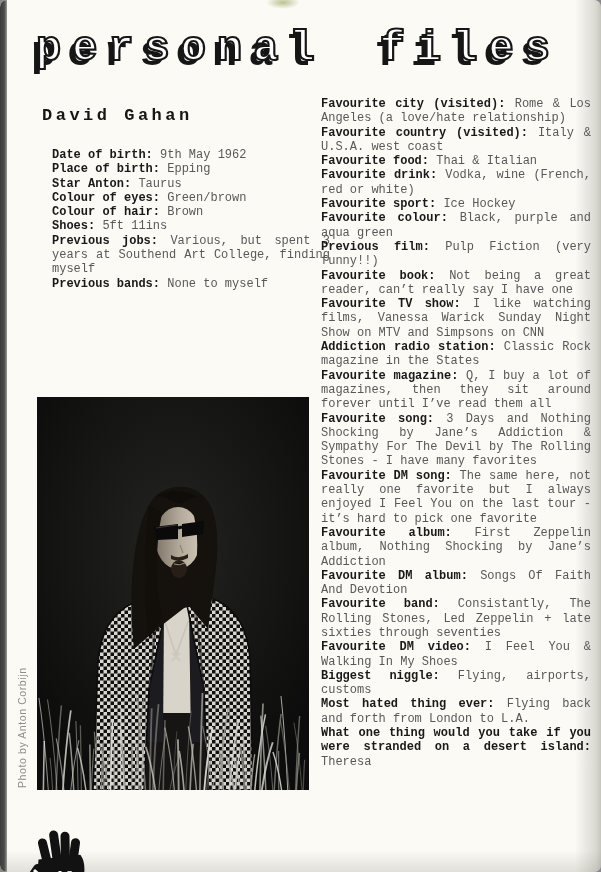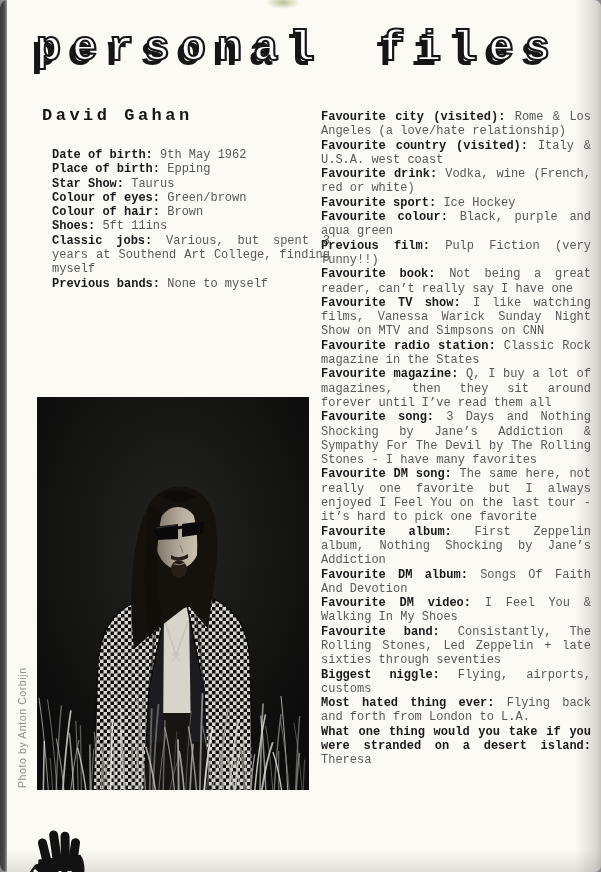--- a/index.html
+++ b/index.html
@@ -26,21 +26,21 @@
     color:#ffffff;-webkit-text-stroke:2.2px #161616;
     text-shadow:-5px 5px 0 #161616;
   }
   
   .name{
     position:absolute;left:36px;top:100px;margin:6px;
     font-size:17px;font-weight:bold;letter-spacing:3.5px;color:#161616;
   }
   .col{position:absolute;font-size:12px;line-height:14.3px;text-align:justify;color:#585858;}
   .col-left{left:52px;top:148px;width:278px;}
-  .col-right{left:321px;top:110px;width:270px;}
+  .col-right{left:321px;top:97px;width:270px;}
   .col p{margin:0;}
   .col b{color:#191919;font-weight:bold;}
   
   .photo{position:absolute;left:37px;top:397px;width:272px;height:393px;margin:0;}
   .photo svg{display:block;}
   .credit{
     position:absolute;left:16px;top:788px;
     transform:rotate(-90deg);transform-origin:0 0;
     font-family:"Liberation Sans",sans-serif;font-size:10.5px;
     letter-spacing:.6px;color:#8f8f88;white-space:nowrap;
@@ -62,44 +62,45 @@
   <div class="edge-bottom"></div>
   <div class="smudge-top"></div>
 
   <h1 class="title">personal files</h1>
 
   <h2 class="name">David Gahan</h2>
 
   <div class="col col-left" id="left-entries">
       <p><b>Date of birth:</b> <span>9th May 1962</span></p>
       <p><b>Place of birth:</b> <span>Epping</span></p>
-      <p><b>Star Show:</b> <span>Taurus</span></p>
+      <p><b>Star Anton:</b> <span>Taurus</span></p>
       <p><b>Colour of eyes:</b> <span>Green/brown</span></p>
       <p><b>Colour of hair:</b> <span>Brown</span></p>
       <p><b>Shoes:</b> <span>5ft 11ins</span></p>
-      <p><b>Classic jobs:</b> <span>Various, but spent 3 years at Southend Art College, finding myself</span></p>
+      <p><b>Previous jobs:</b> <span>Various, but spent 3 years at Southend Art College, finding myself</span></p>
       <p><b>Previous bands:</b> <span>None to myself</span></p>
     </div>
   <div class="col col-right" id="right-entries">
       <p><b>Favourite city (visited):</b> <span>Rome &amp; Los Angeles (a love/hate relationship)</span></p>
       <p><b>Favourite country (visited):</b> <span>Italy &amp; U.S.A. west coast</span></p>
+      <p><b>Favourite food:</b> <span>Thai &amp; Italian</span></p>
       <p><b>Favourite drink:</b> <span>Vodka, wine (French, red or white)</span></p>
       <p><b>Favourite sport:</b> <span>Ice Hockey</span></p>
       <p><b>Favourite colour:</b> <span>Black, purple and aqua green</span></p>
       <p><b>Previous film:</b> <span>Pulp Fiction (very funny!!)</span></p>
       <p><b>Favourite book:</b> <span>Not being a great reader, can’t really say I have one</span></p>
       <p><b>Favourite TV show:</b> <span>I like watching films, Vanessa Warick Sunday Night Show on MTV and Simpsons on CNN</span></p>
-      <p><b>Favourite radio station:</b> <span>Classic Rock magazine in the States</span></p>
+      <p><b>Addiction radio station:</b> <span>Classic Rock magazine in the States</span></p>
       <p><b>Favourite magazine:</b> <span>Q, I buy a lot of magazines, then they sit around forever until I’ve read them all</span></p>
       <p><b>Favourite song:</b> <span>3 Days and Nothing Shocking by Jane’s Addiction &amp; Sympathy For The Devil by The Rolling Stones - I have many favorites</span></p>
       <p><b>Favourite DM song:</b> <span>The same here, not really one favorite but I always enjoyed I Feel You on the last tour - it’s hard to pick one favorite</span></p>
       <p><b>Favourite album:</b> <span>First Zeppelin album, Nothing Shocking by Jane’s Addiction</span></p>
       <p><b>Favourite DM album:</b> <span>Songs Of Faith And Devotion</span></p>
+      <p><b>Favourite band:</b> <span>Consistantly, The Rolling Stones, Led Zeppelin + late sixties through seventies</span></p>
       <p><b>Favourite DM video:</b> <span>I Feel You &amp; Walking In My Shoes</span></p>
-      <p><b>Favourite band:</b> <span>Consistantly, The Rolling Stones, Led Zeppelin + late sixties through seventies</span></p>
       <p><b>Biggest niggle:</b> <span>Flying, airports, customs</span></p>
       <p><b>Most hated thing ever:</b> <span>Flying back and forth from London to L.A.</span></p>
       <p><b>What one thing would you take if you were stranded on a desert island:</b> <span>Theresa</span></p>
     </div>
 
   <figure class="photo">
     <svg width="272" height="393" viewBox="0 0 272 393">
       <defs>
         <pattern id="hounds" width="7" height="7" patternUnits="userSpaceOnUse">
           <rect width="7" height="7" fill="#d9d6cf"></rect>

